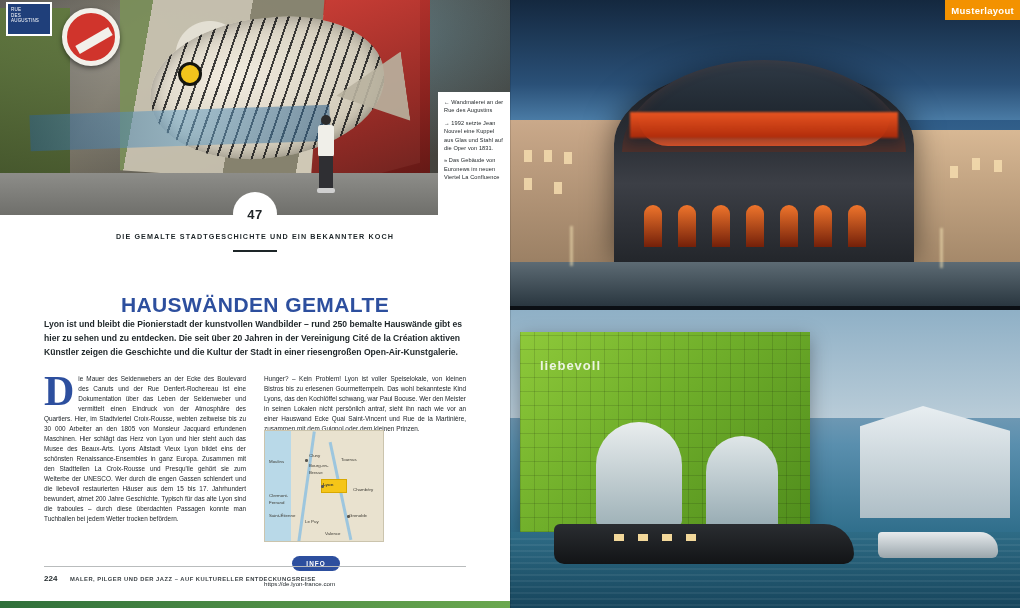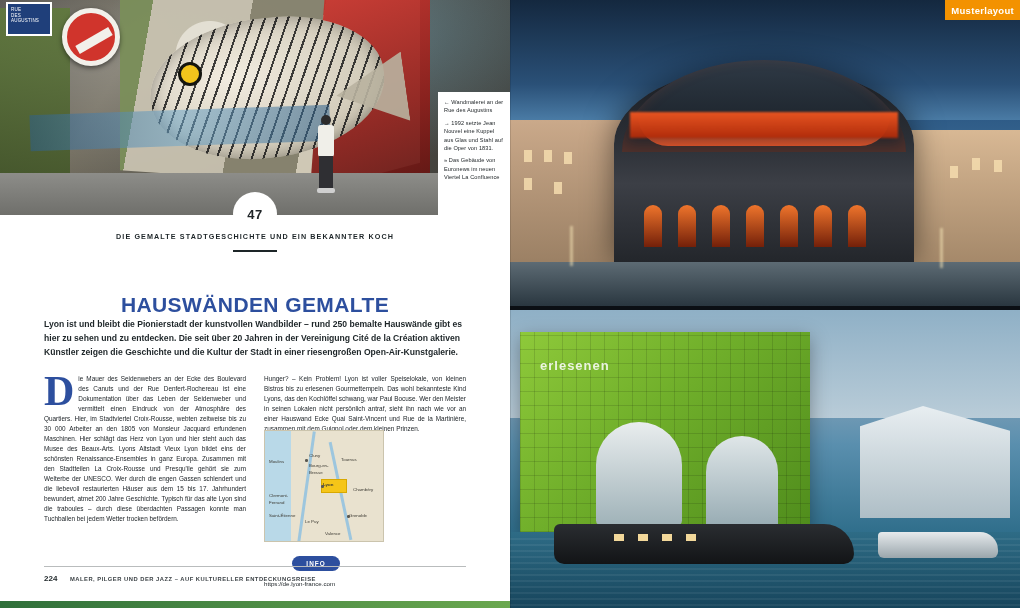--- a/index.html
+++ b/index.html
@@ -425,21 +425,21 @@
       <div class="op-lamp" style="left:60px; top:226px;"></div>
       <div class="op-lamp" style="left:430px; top:228px;"></div>
     </div>
 
     <div class="cube">
       <div class="cb-sky"></div>
       <div class="cb-white"></div>
       <div class="cb-green"></div>
       <div class="cb-hole1"></div>
       <div class="cb-hole2"></div>
-      <div class="cb-logo">erlesenen</div>
+      <div class="cb-logo">liebevoll</div>
       <div class="cb-water"></div>
       <div class="cb-refl"></div>
       <div class="cb-boat"></div>
       <div class="cb-boatwin" style="left:104px;"></div>
       <div class="cb-boatwin" style="left:128px;"></div>
       <div class="cb-boatwin" style="left:152px;"></div>
       <div class="cb-boatwin" style="left:176px;"></div>
       <div class="cb-boat2"></div>
     </div>
   </div>

